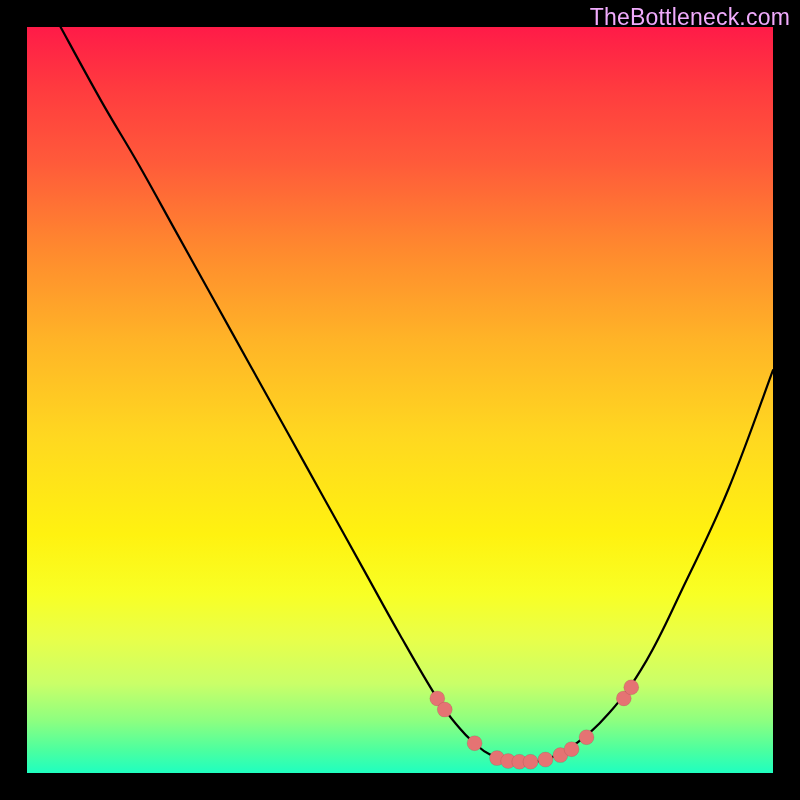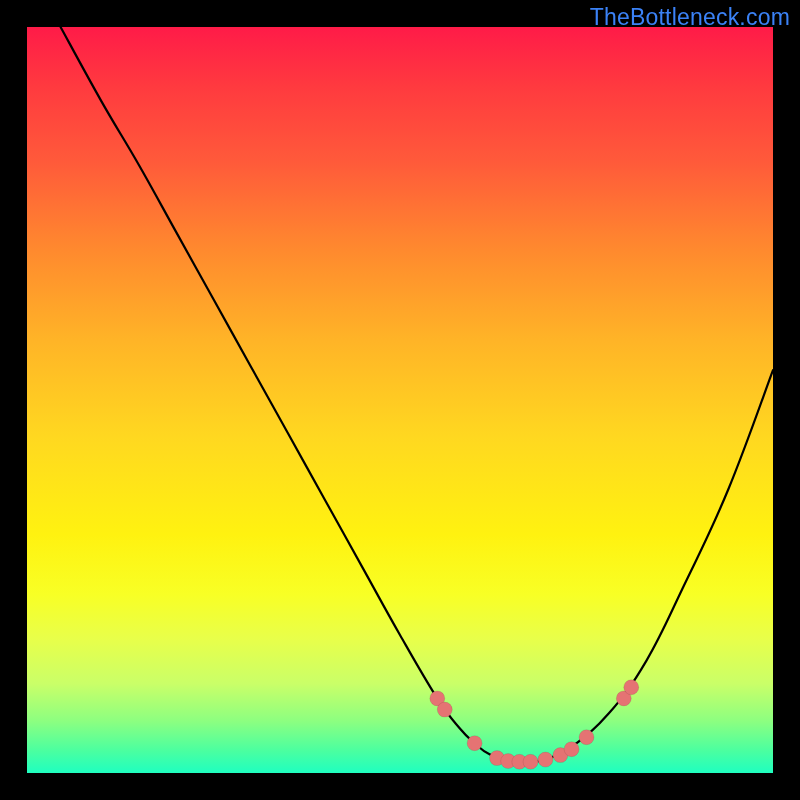--- a/index.html
+++ b/index.html
@@ -31,21 +31,21 @@
       #caff68 88%,
       #8dff80 93%,
       #4bffa0 97%,
       #1fffc0 100%
     );
   }
   .watermark {
     position: absolute;
     top: 4px;
     right: 10px;
-    color: #3b82f6;
+    color: #f0abfc;
     font-size: 23px;
     font-weight: 500;
     letter-spacing: 0.2px;
     user-select: none;
   }
   svg.plot {
     position: absolute;
     left: 27px;
     top: 27px;
     width: 746px;

